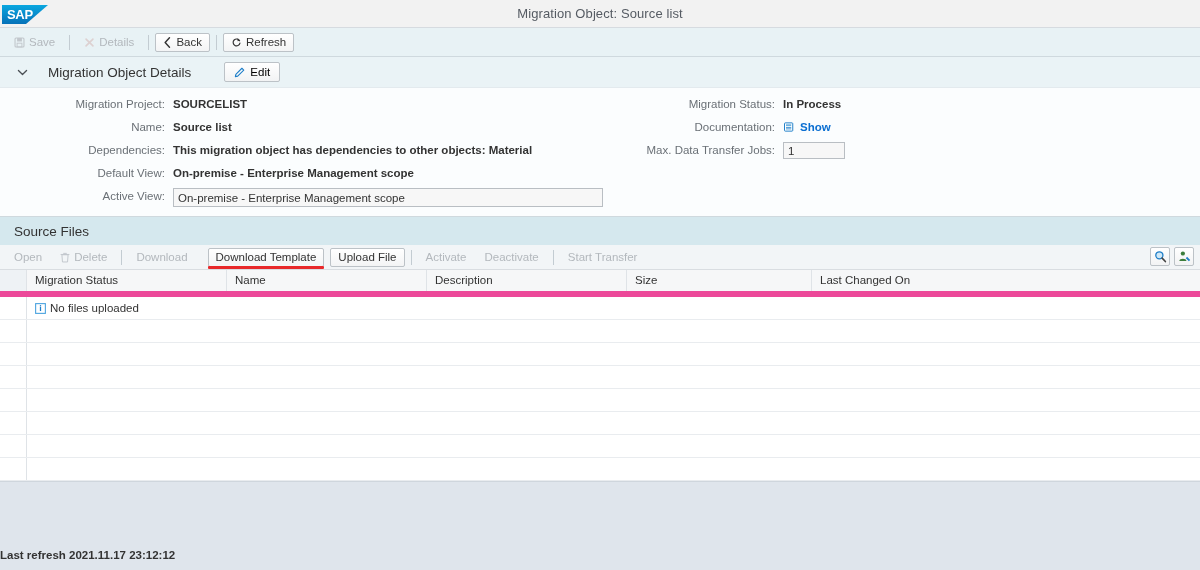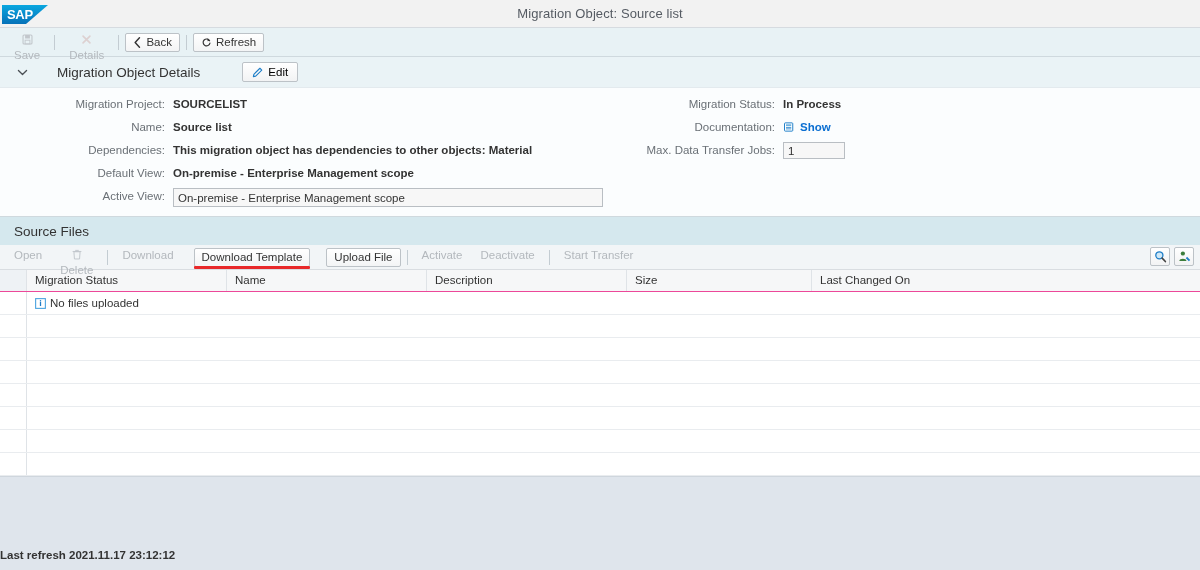--- a/index.html
+++ b/index.html
@@ -66,21 +66,20 @@
     color: #333;
     box-sizing: border-box;
     cursor: pointer;
     white-space: nowrap;
   }
   .tb-btn.disabled {
     border-color: transparent;
     background: transparent;
     color: #b3b8bd;
     cursor: default;
-    flex-direction: column;
   }
   .tb-sep {
     width: 1px;
     height: 15px;
     background: #c3ccd2;
     margin: 0 6px;
   }
   .ico {
     display: inline-block;
     line-height: 0;
@@ -90,21 +89,21 @@
   .panel {
     background: #ffffff;
     border-bottom: 1px solid #cfd9de;
   }
   .panel-head {
     height: 30px;
     background: #eaf3f6;
     display: flex;
     align-items: center;
     padding-left: 14px;
-    gap: 17px;
+    gap: 8px;
     border-bottom: 1px solid #e3eaee;
   }
   .chev {
     width: 16px; height: 16px;
     display: inline-flex;
     align-items: center; justify-content: center;
     color: #4a4f54;
     cursor: pointer;
     margin-right: 10px;
   }
@@ -241,21 +240,21 @@
 
   
   .tbl {
     background: #ffffff;
     border-bottom: 1px solid #cfd6dd;
   }
   .tbl-head {
     display: flex;
     height: 21px;
     background: #f6f7f8;
-    border-bottom: 1px solid #ec4899;
+    border-bottom: 6px solid #ec4899;
     align-items: flex-end;
   }
   .th {
     font-size: 11.5px;
     color: #333;
     padding-left: 8px;
     box-sizing: border-box;
     border-right: 1px solid #dfe3e7;
     height: 21px;
     line-height: 21px;
@@ -482,21 +481,21 @@
     <span>Download</span>
   </button>
 
   <span class="btn-wrap" style="margin-left:12px;">
     <button class="tb-btn">
       <span>Download Template</span>
     </button>
     <span class="underline-mark"></span>
   </span>
 
-  <button class="tb-btn" style="margin-left:16px;align-items:center;">
+  <button class="tb-btn" style="margin-left:6px;align-items:center;">
     <span>Upload File</span>
   </button>
 
   <span class="tb-sep"></span>
 
   <button class="tb-btn disabled">
     <span>Activate</span>
   </button>
 
   <button class="tb-btn disabled" style="margin-left:2px;">

